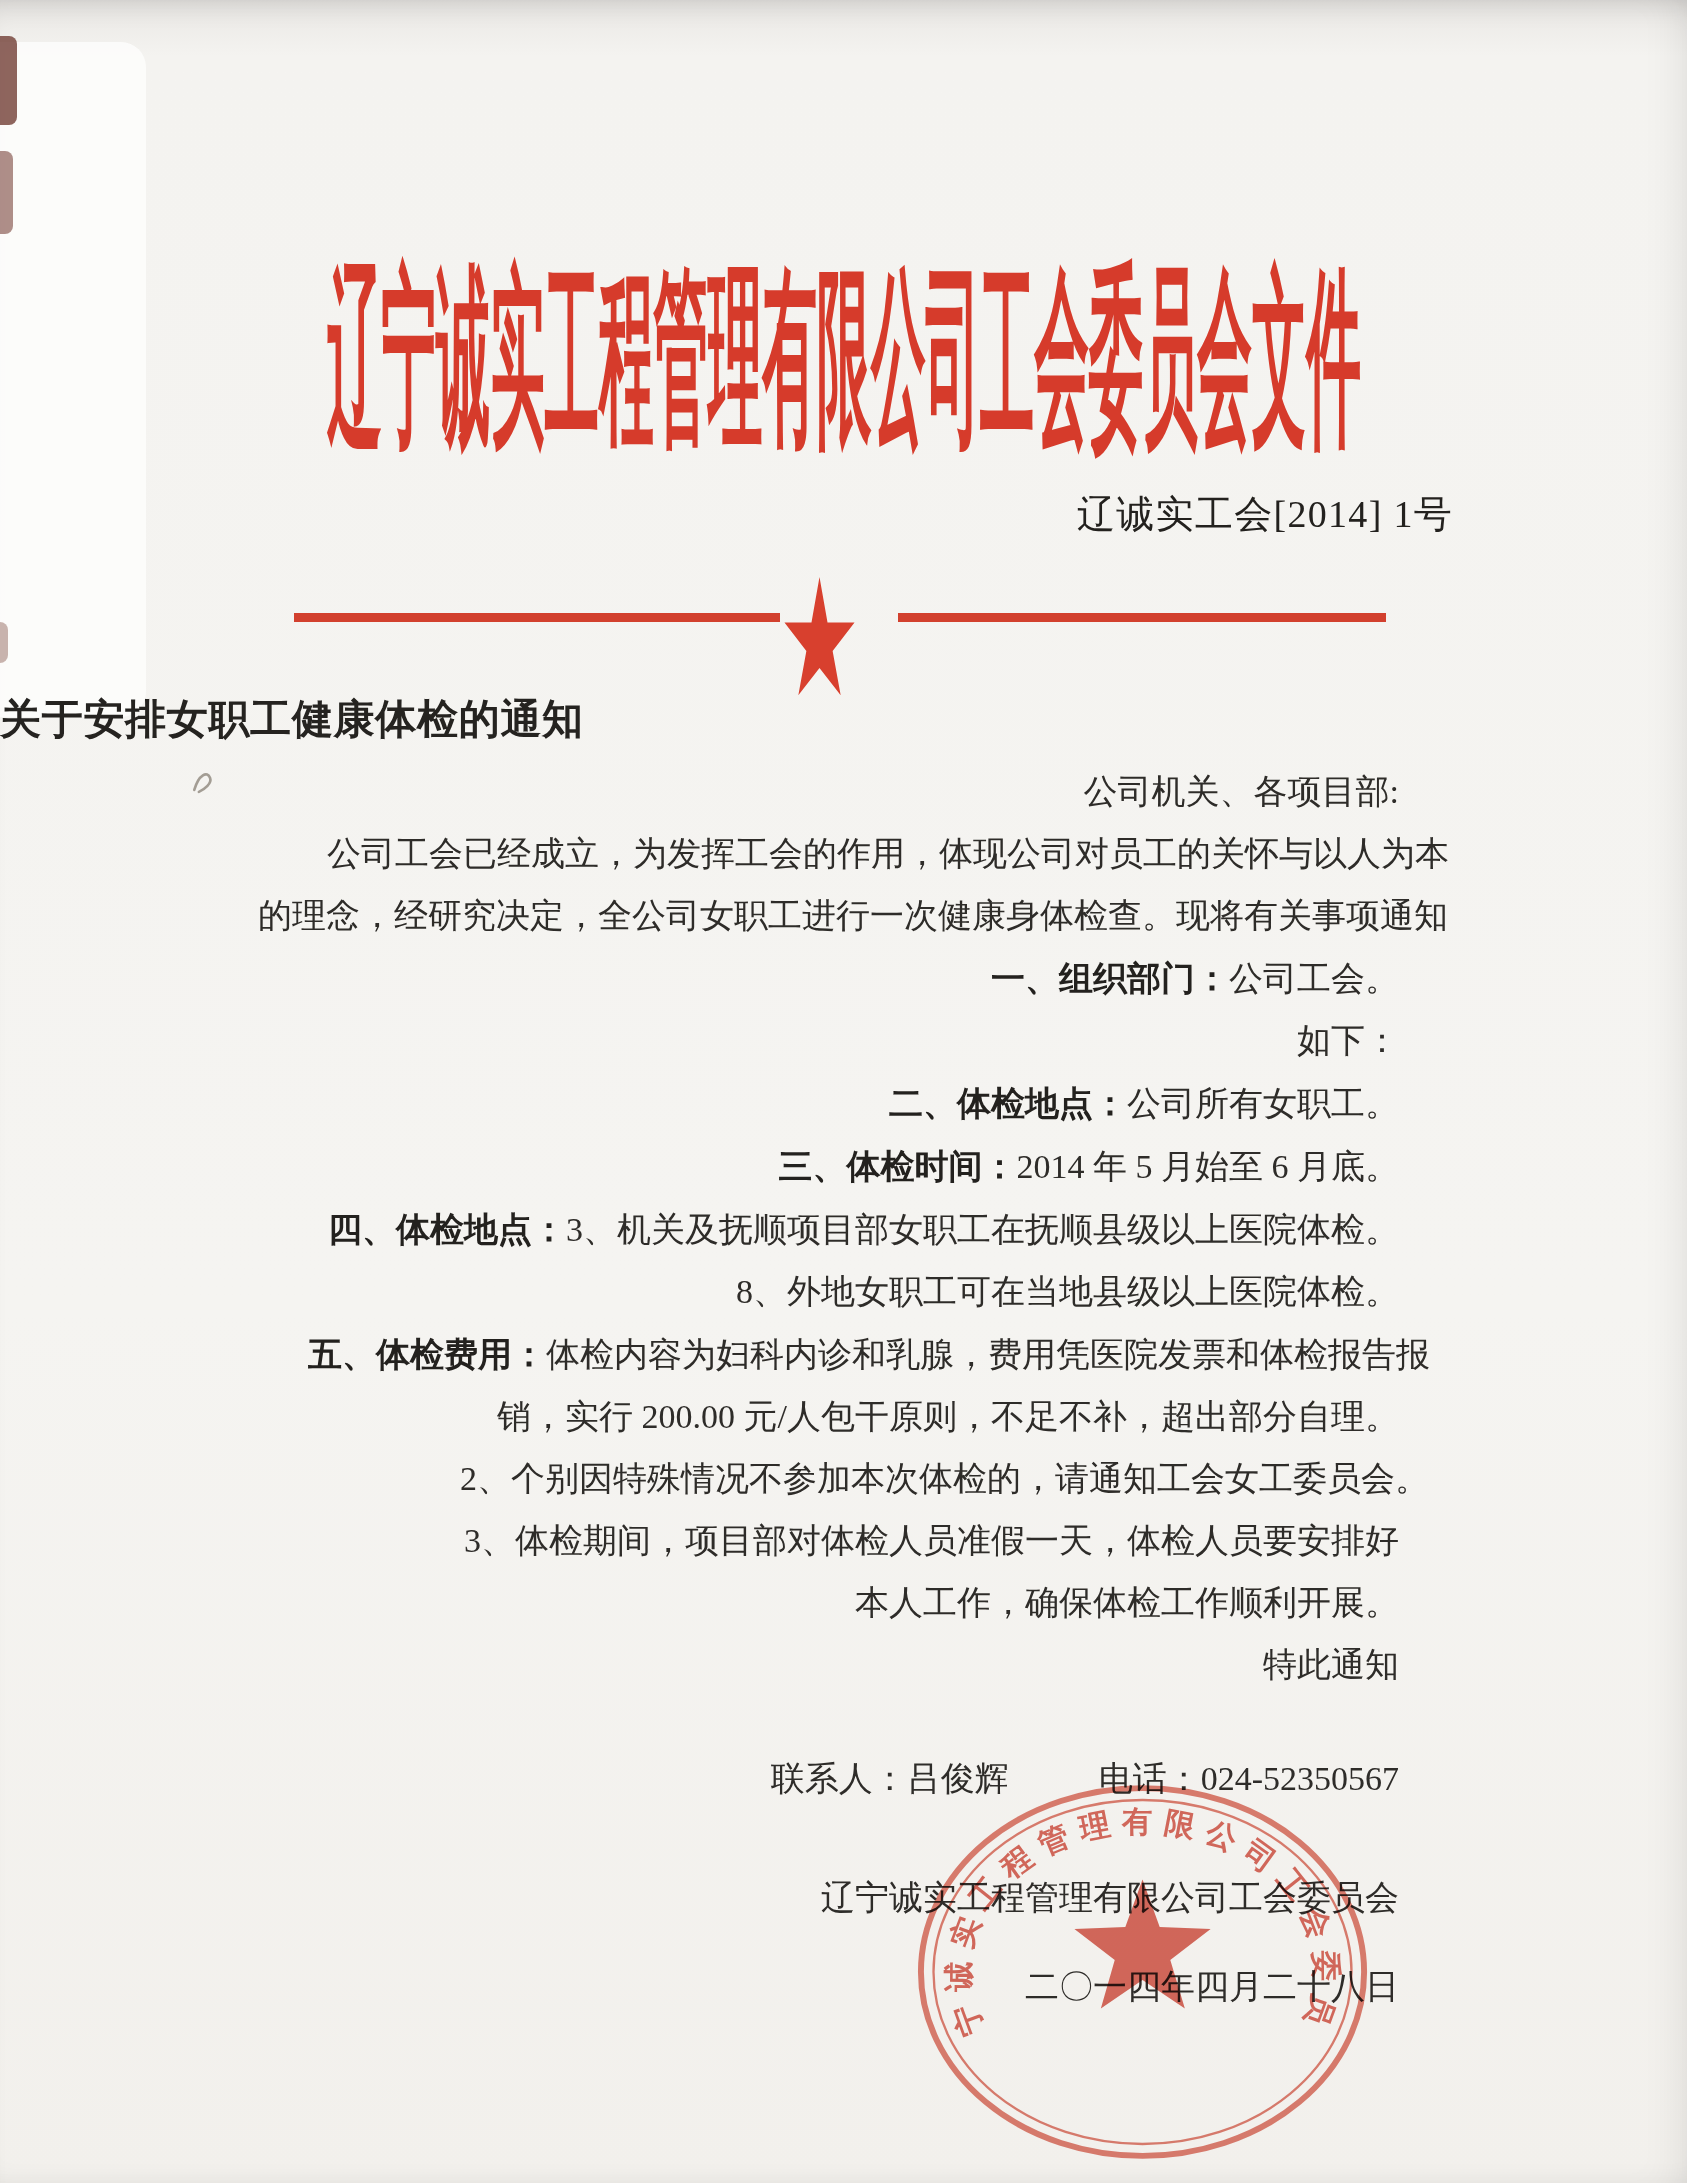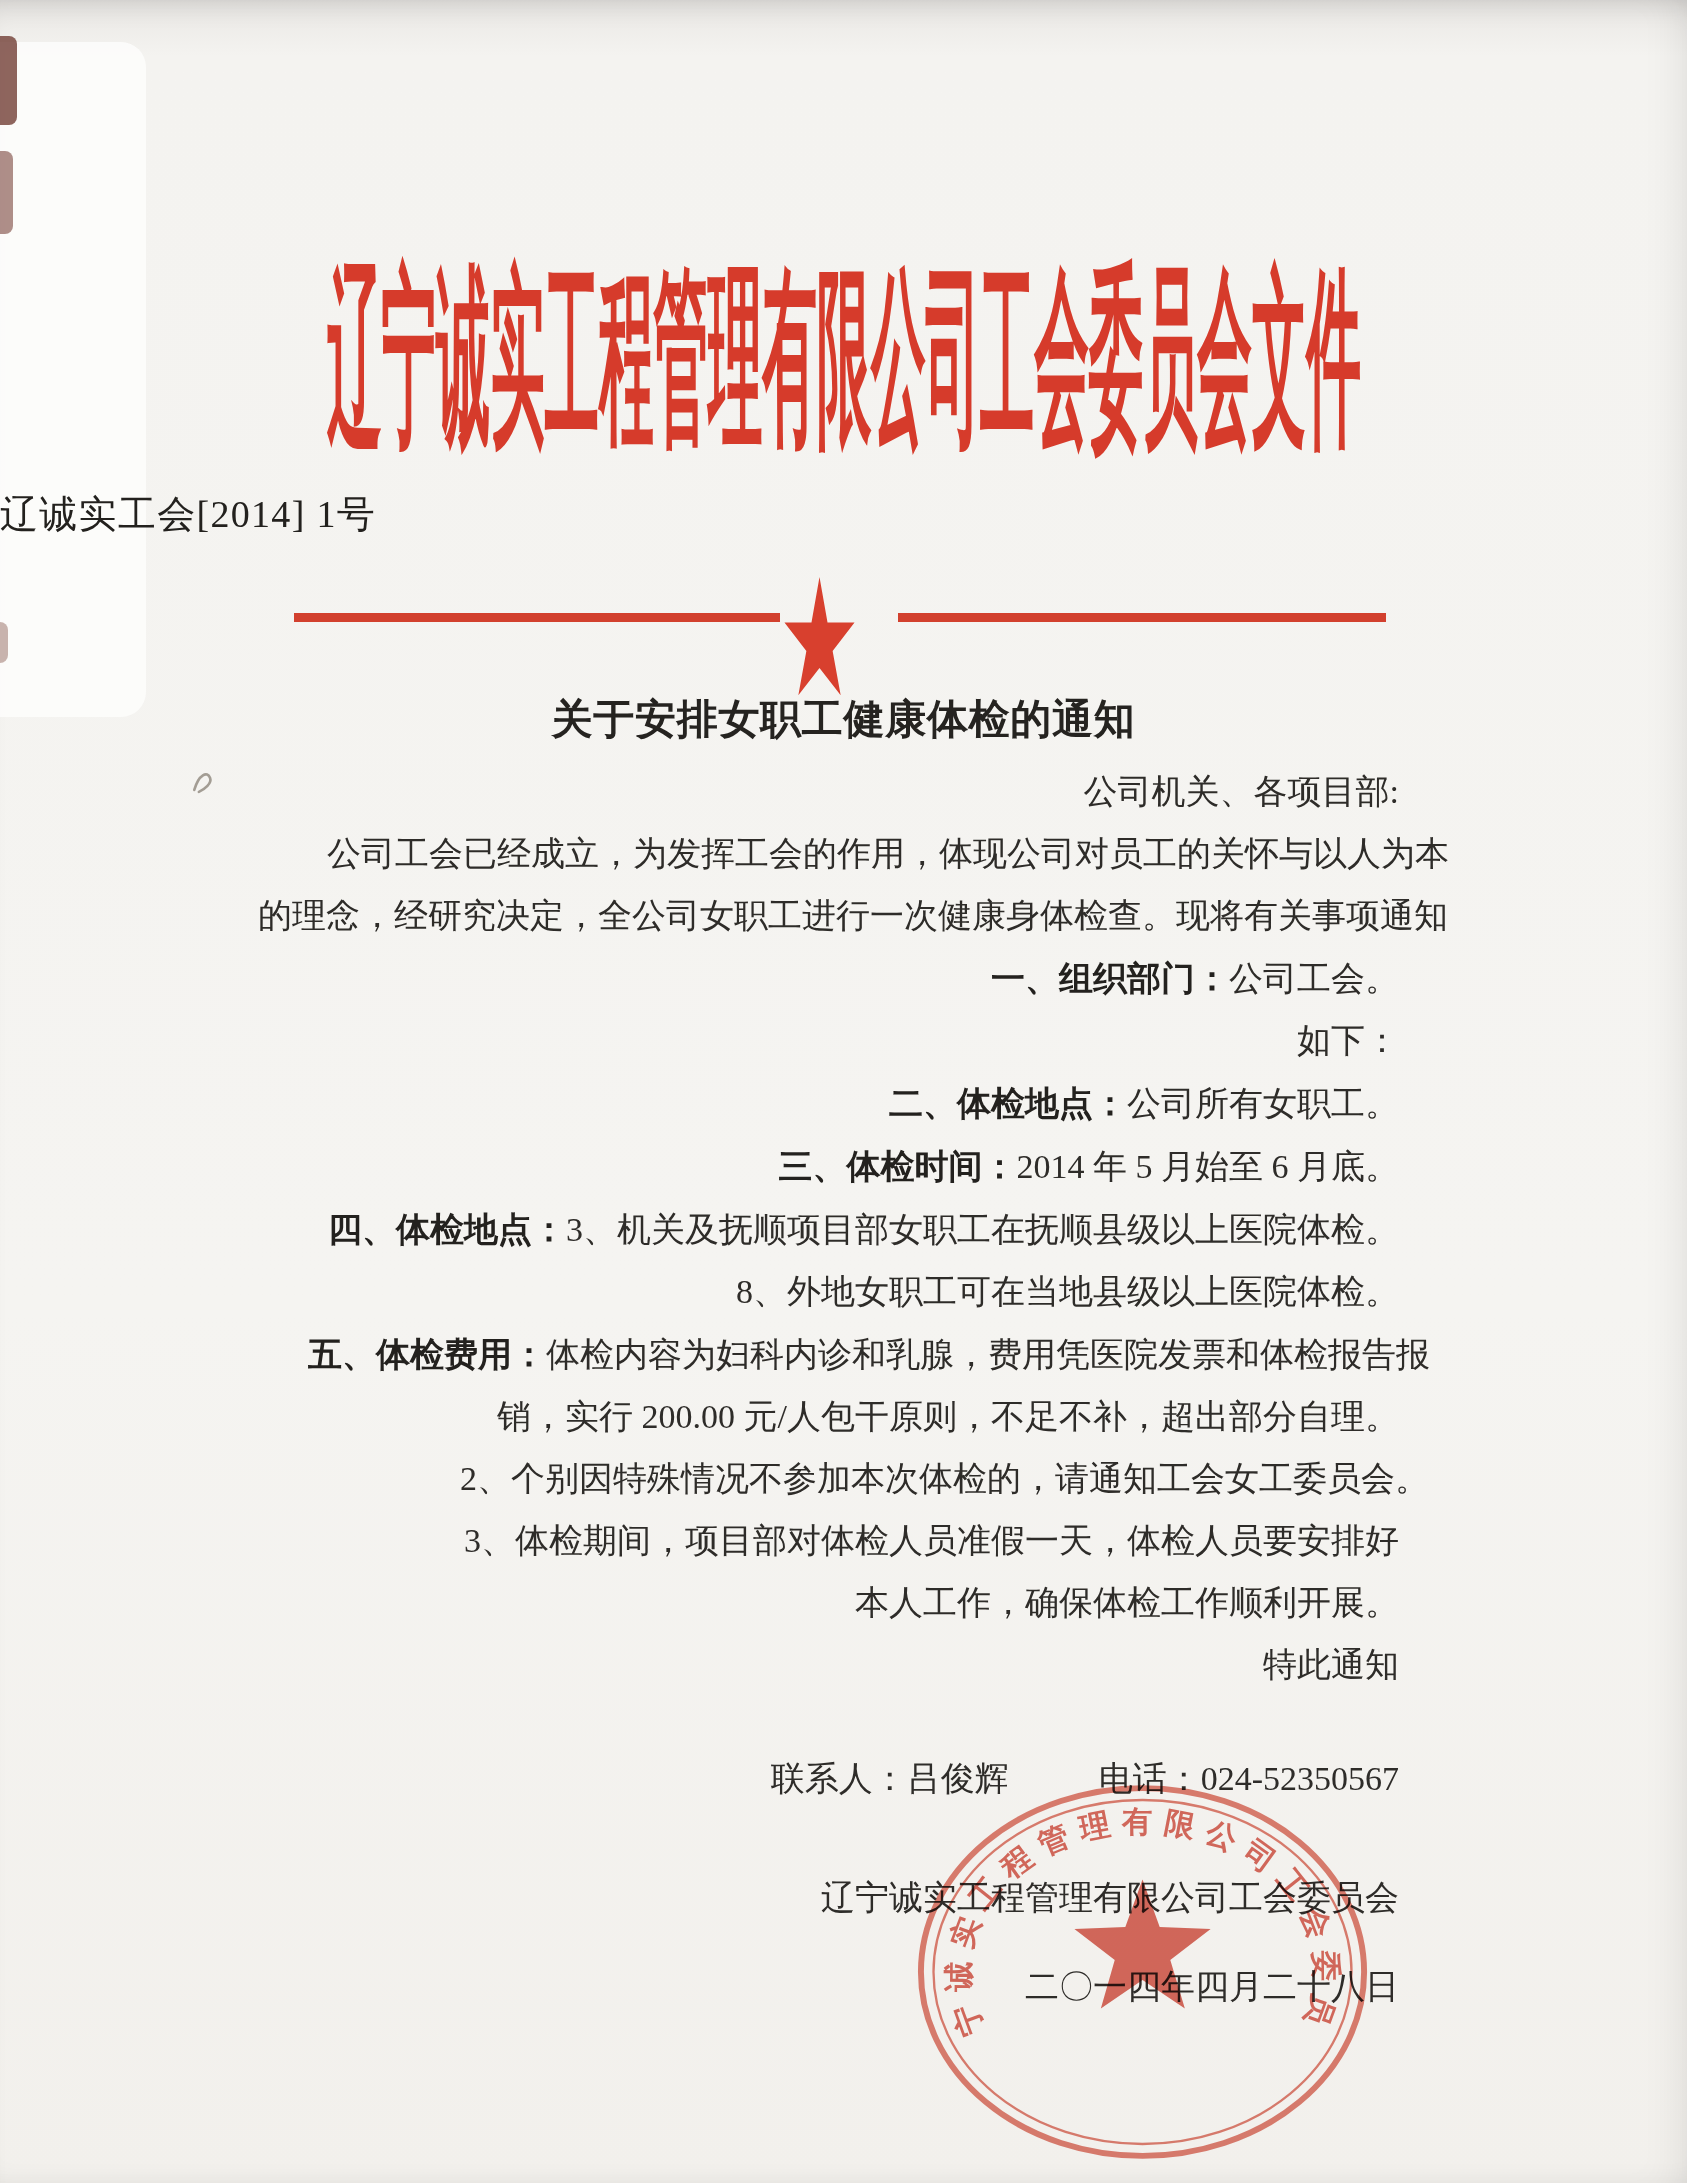--- a/index.html
+++ b/index.html
@@ -26,33 +26,33 @@
   .smudge{position:absolute;left:189px;top:762px;}
 
   
   .org-header-wrap{position:absolute;left:0;top:268px;width:1687px;height:193px;
     display:flex;align-items:flex-start;justify-content:center;}
   .org-header{
     font-size:136px;font-weight:700;color:#d63b2b;white-space:nowrap;
     transform:scale(0.40,1.42);transform-origin:50% 50%;
     font-family:"Liberation Serif","DejaVu Serif",serif;letter-spacing:0;
   }
-  .doc-number{position:absolute;left:0;top:491px;width:1446px;height:46px;
-    text-align:left;font-size:38px;line-height:46px;color:#23211e;letter-spacing:1.3px;}
+  .doc-number{position:absolute;left:7px;top:491px;width:1446px;height:46px;
+    text-align:right;font-size:38px;line-height:46px;color:#23211e;letter-spacing:1.3px;}
 
   .red-rule{position:absolute;top:613px;height:8.6px;background:#d2402e;}
   .red-rule.left{left:294px;width:486px;}
   .red-rule.right{left:898px;width:488px;}
   .red-star{
     position:absolute;left:783px;top:577px;width:73px;height:130px;background:#d8402e;
     clip-path:polygon(50% 0%,61% 35%,98% 35%,68% 57%,79% 91%,50% 70%,21% 91%,32% 57%,2% 35%,39% 35%);
   }
 
   .notice-title{position:absolute;left:0;top:693px;width:1687px;height:53px;
-    text-align:center;font-size:41px;line-height:53px;font-weight:700;color:#252320;
+    text-align:left;font-size:41px;line-height:53px;font-weight:700;color:#252320;
     font-family:"Liberation Sans","DejaVu Sans",sans-serif;letter-spacing:0.7px;}
 
   
   .body-text{position:absolute;left:258px;top:761px;width:1141px;
     font-size:34px;line-height:62px;color:#2e2c29;}
   .line{white-space:nowrap;text-align:right;}
   .indent2{text-indent:69px;}
   .item{padding-left:50px;}
   .sub4{padding-left:271px;}
   .sub6{padding-left:202px;}

